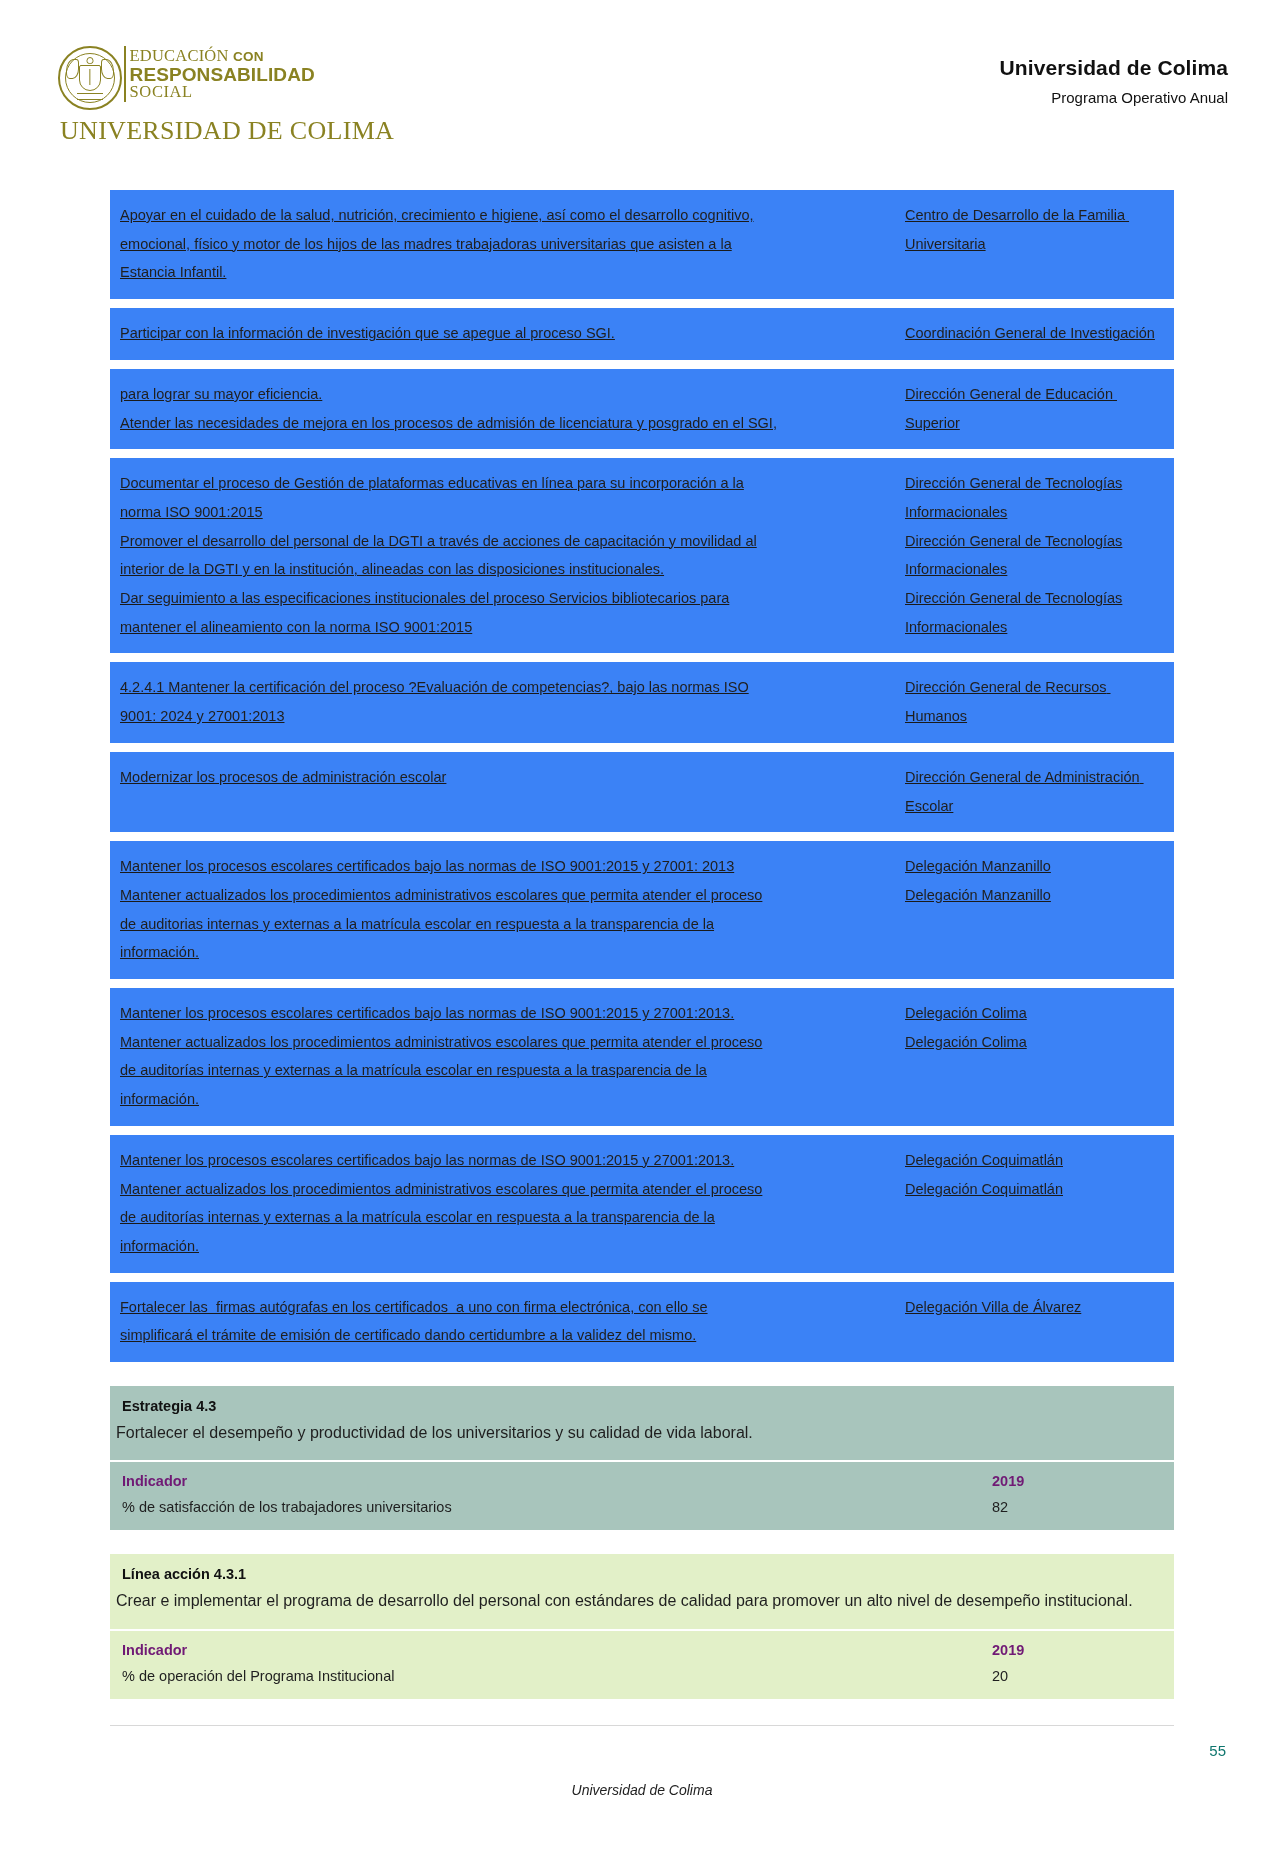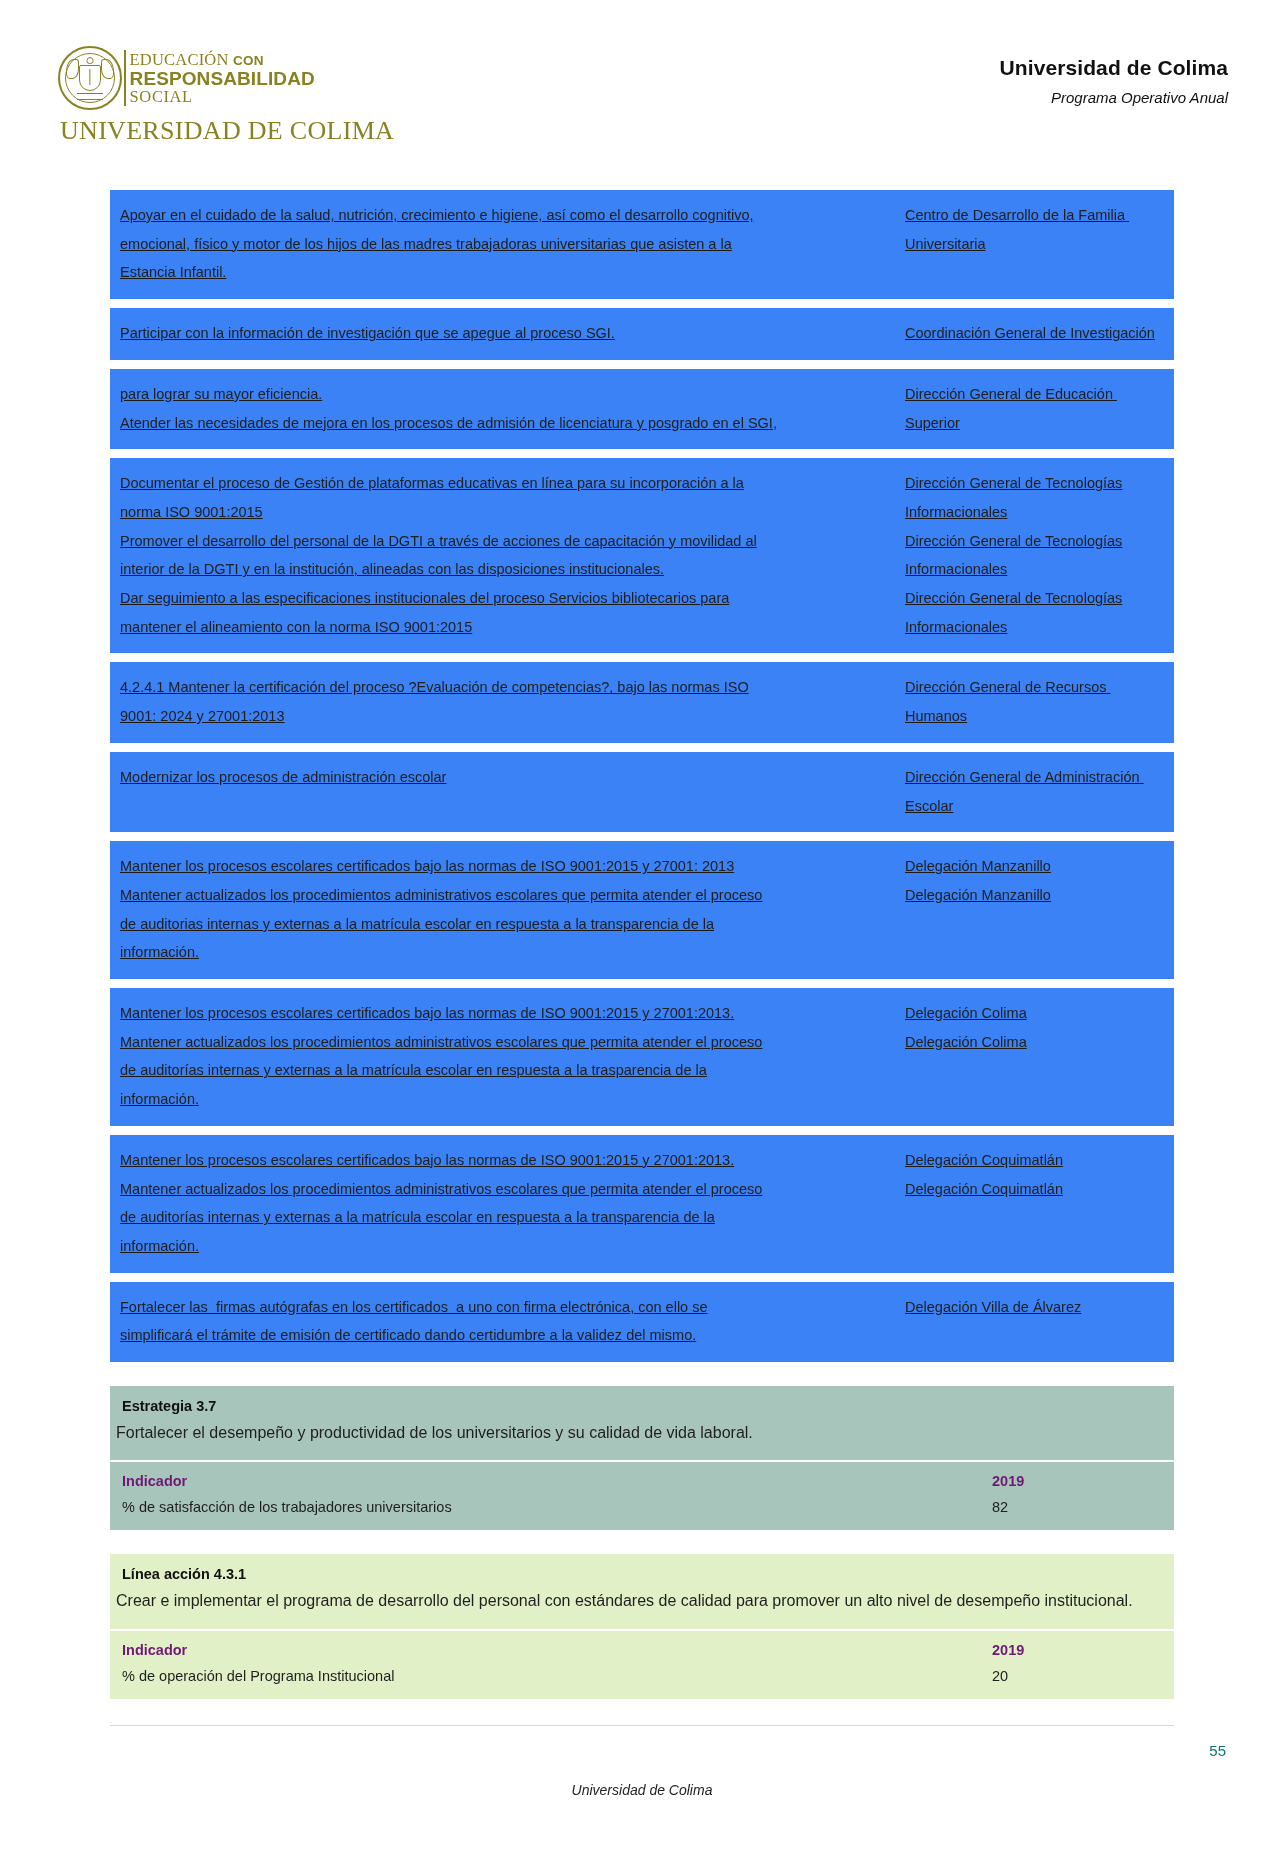--- a/index.html
+++ b/index.html
@@ -31,21 +31,21 @@
     padding: 46px 56px 0 58px;
     box-sizing: border-box;
   }
   .brand {
     display: flex;
     flex-direction: column;
     gap: 2px;
   }
   .brand-top {
     display: flex;
-    align-items: center;
+    align-items: flex-start;
   }
   .crest {
     width: 64px;
     height: 64px;
     border: 2.2px solid #8a8222;
     border-radius: 50%;
     position: relative;
     box-sizing: border-box;
     flex: 0 0 auto;
   }
@@ -162,21 +162,20 @@
     padding-top: 10px;
   }
   .doc-title {
     font-size: 21px;
     font-weight: bold;
     color: #111;
     letter-spacing: 0.1px;
   }
   .doc-subtitle {
     font-size: 15px;
-    font-style: italic;
     color: #111;
     margin-top: 9px;
   }
 
   
   .content {
     margin: 0 auto;
     width: 1180px;
     padding: 0 58px;
     box-sizing: border-box;
@@ -436,21 +435,21 @@
             <div class="cell-line">simplificará el trámite de emisión de certificado dando certidumbre a la validez del mismo.</div>
           </div>
           <div class="col-right">
             <div class="cell-line">Delegación Villa de Álvarez</div>
           </div>
         </div>
       </div>
 
     <div class="section teal">
       <div class="sec-head">
-        <div class="sec-title">Estrategia 3.7</div>
+        <div class="sec-title">Estrategia 4.3</div>
       </div>
       <div class="sec-desc">Fortalecer el desempeño y productividad de los universitarios y su calidad de vida laboral.</div>
       <div class="sec-sep"></div>
       <div class="ind-row head">
         <div class="ind-label">Indicador</div>
         <div class="ind-value">2019</div>
       </div>
       <div class="ind-row vals">
         <div class="ind-label">% de satisfacción de los trabajadores universitarios</div>
         <div class="ind-value">82</div>

